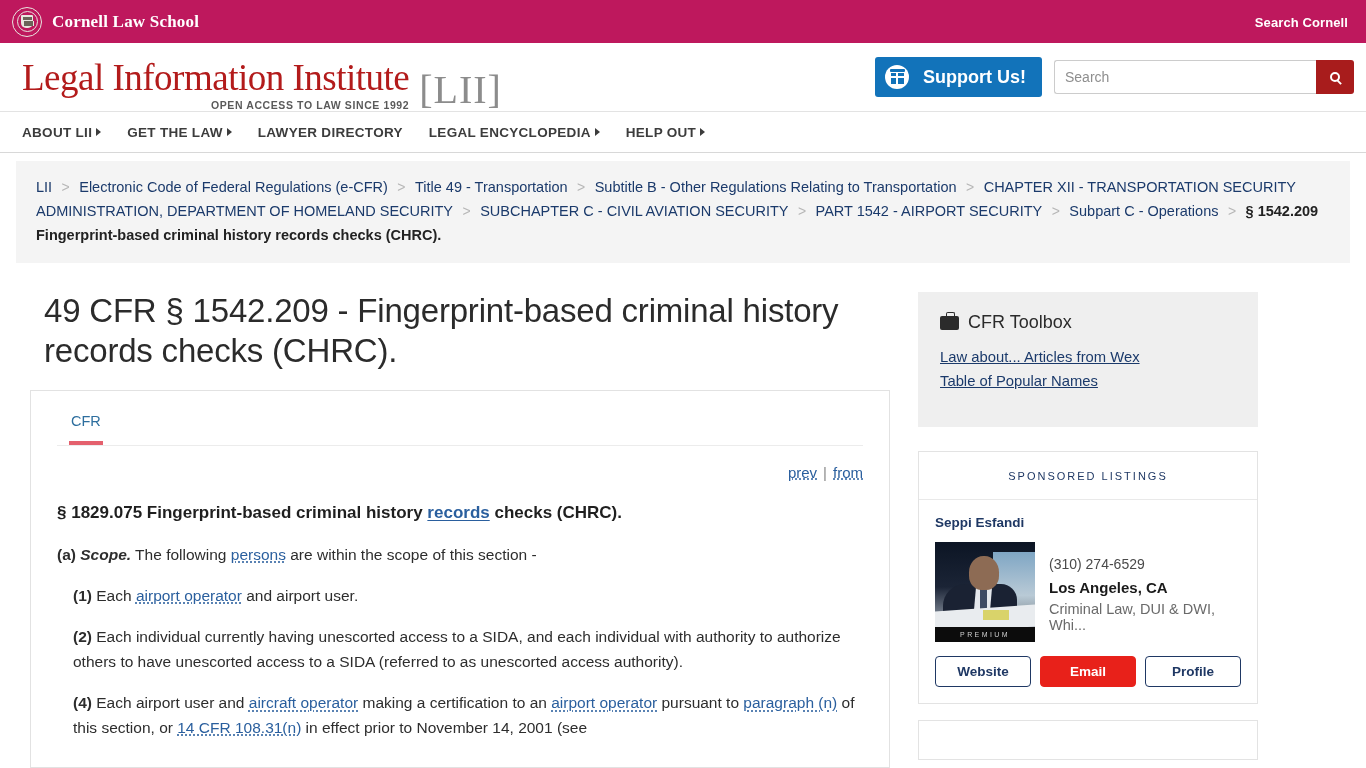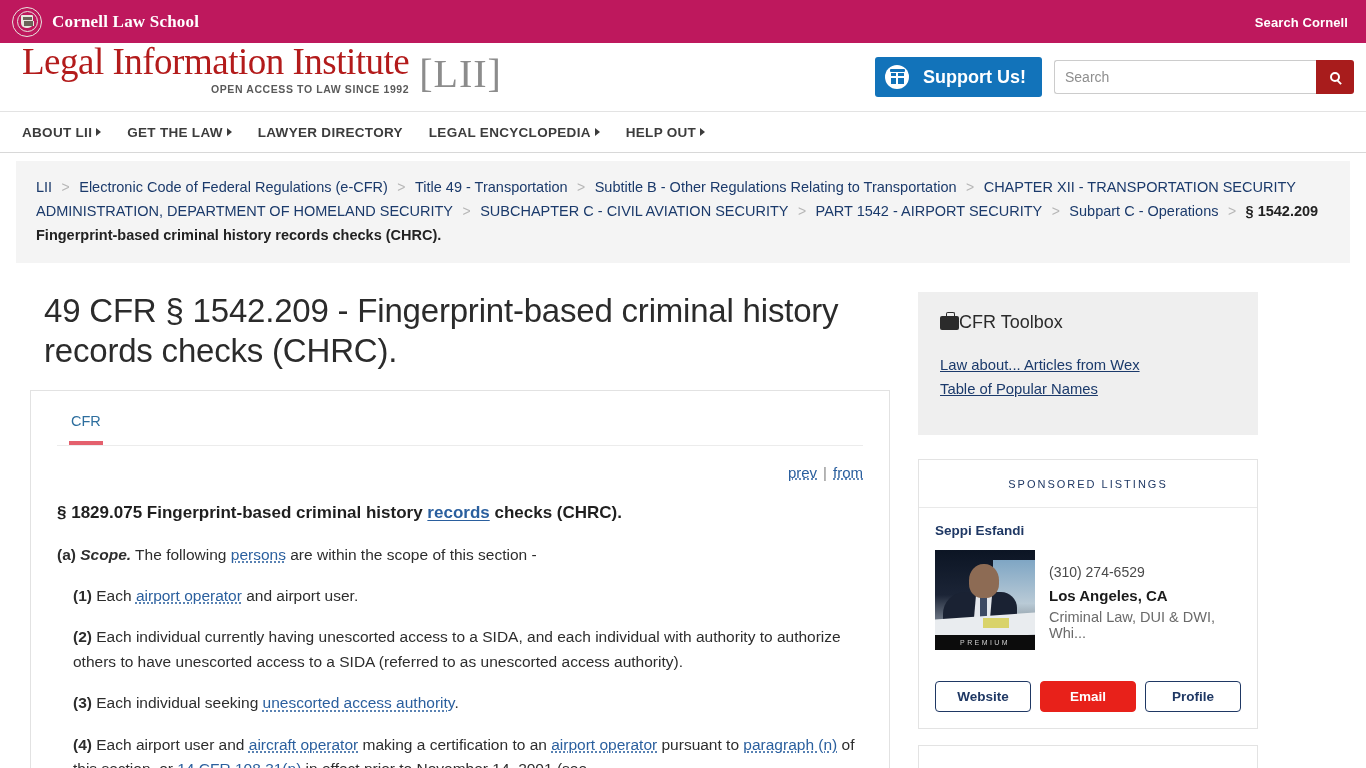--- a/index.html
+++ b/index.html
@@ -58,21 +58,21 @@
   .search-cornell {
     position: absolute; right: 18px; top: 50%; transform: translateY(-50%);
     color: #ffffff; font-size: 13px; font-weight: 600;
     text-decoration: none; letter-spacing: .1px;
   }
 
   
   .masthead {
     height: 68px;
     background: #fff;
-    display: flex; align-items: flex-start;
+    display: flex; align-items: flex-end;
     padding: 0 12px 0 22px;
     position: relative;
   }
   .lii-logo { display: flex; align-items: flex-end; }
   .lii-words { display: flex; flex-direction: column; }
   .lii-name {
     font-family: "Liberation Serif", serif;
     font-size: 37px;
     color: #b31b1b;
     line-height: 1;
@@ -272,22 +272,22 @@
     text-decoration-style: dotted; text-underline-offset: 2px;
   }
   .lnk.solid { text-decoration-style: solid; }
 
   
   .toolbox {
     background: #efefef;
     padding: 20px 22px 34px 22px;
   }
   .toolbox-title {
-    display: flex; align-items: center; 
-    font-size: 18px; color: #2b2b2b; margin-bottom: 20px;
+    display: flex; align-items: center; gap: 9px;
+    font-size: 18px; color: #2b2b2b; margin-bottom: 12px;
   }
   .briefcase {
     width: 19px; height: 14px; background: #2b2b2b;
     border-radius: 2px; position: relative; flex: 0 0 auto;
   }
   .briefcase:before {
     content: ""; position: absolute; left: 6px; top: -4px;
     width: 7px; height: 4px;
     border: 1.5px solid #2b2b2b; border-bottom: none;
     border-radius: 2px 2px 0 0;
@@ -370,21 +370,21 @@
   .atty-phone { font-size: 14px; color: #4a4a4a; margin-bottom: 7px; }
   .atty-city { font-size: 15px; font-weight: bold; color: #1a1a1a; margin-bottom: 5px; }
   .atty-practice { font-size: 14.5px; color: #6a6a6a; }
   .atty-btns {
     display: flex; gap: 9px; margin-top: 14px;
   }
   .btn {
     flex: 1; text-align: center;
     padding: 7px 0;
     font-size: 13.5px; font-weight: bold;
-    border-radius: 4px; cursor: pointer; margin-top: 17px;
+    border-radius: 4px; cursor: pointer;
   }
   .btn.outline { border: 1.5px solid #1f3864; color: #1f3864; background: #fff; }
   .btn.filled { border: 1.5px solid #e8211a; background: #e8211a; color: #fff; }
 
   .next-box {
     border: 1px solid #e3e3e3; background: #fff;
     margin-top: 16px; height: 40px;
   }
 </style>
 </head>
@@ -496,23 +496,20 @@
       </p>
 
       <p class="para sub">
         <span class="num">(1)</span><span> Each </span><a class="lnk" href="#">airport operator</a><span> and airport user.</span>
       </p>
 
       <p class="para sub">
         <span class="num">(2)</span><span> Each individual currently having unescorted access to a SIDA, and each individual with authority to authorize others to have unescorted access to a SIDA (referred to as unescorted access authority).</span>
       </p>
 
-      <p class="para sub">
-        <span class="num">(3)</span><span> Each individual seeking </span><a class="lnk" href="#">unescorted access authority</a><span>.</span>
-      </p>
 
       <p class="para sub">
         <span class="num">(4)</span><span> Each airport user and </span><a class="lnk" href="#">aircraft operator</a><span> making a certification to an </span><a class="lnk" href="#">airport operator</a><span> pursuant to </span><a class="lnk" href="#">paragraph (n)</a><span> of this section, or </span><a class="lnk" href="#">14 CFR 108.31(n)</a><span> in effect prior to November 14, 2001 (see</span>
       </p>
     </div>
   </div>
 
   <div class="side-col">
 
     <div class="toolbox">

